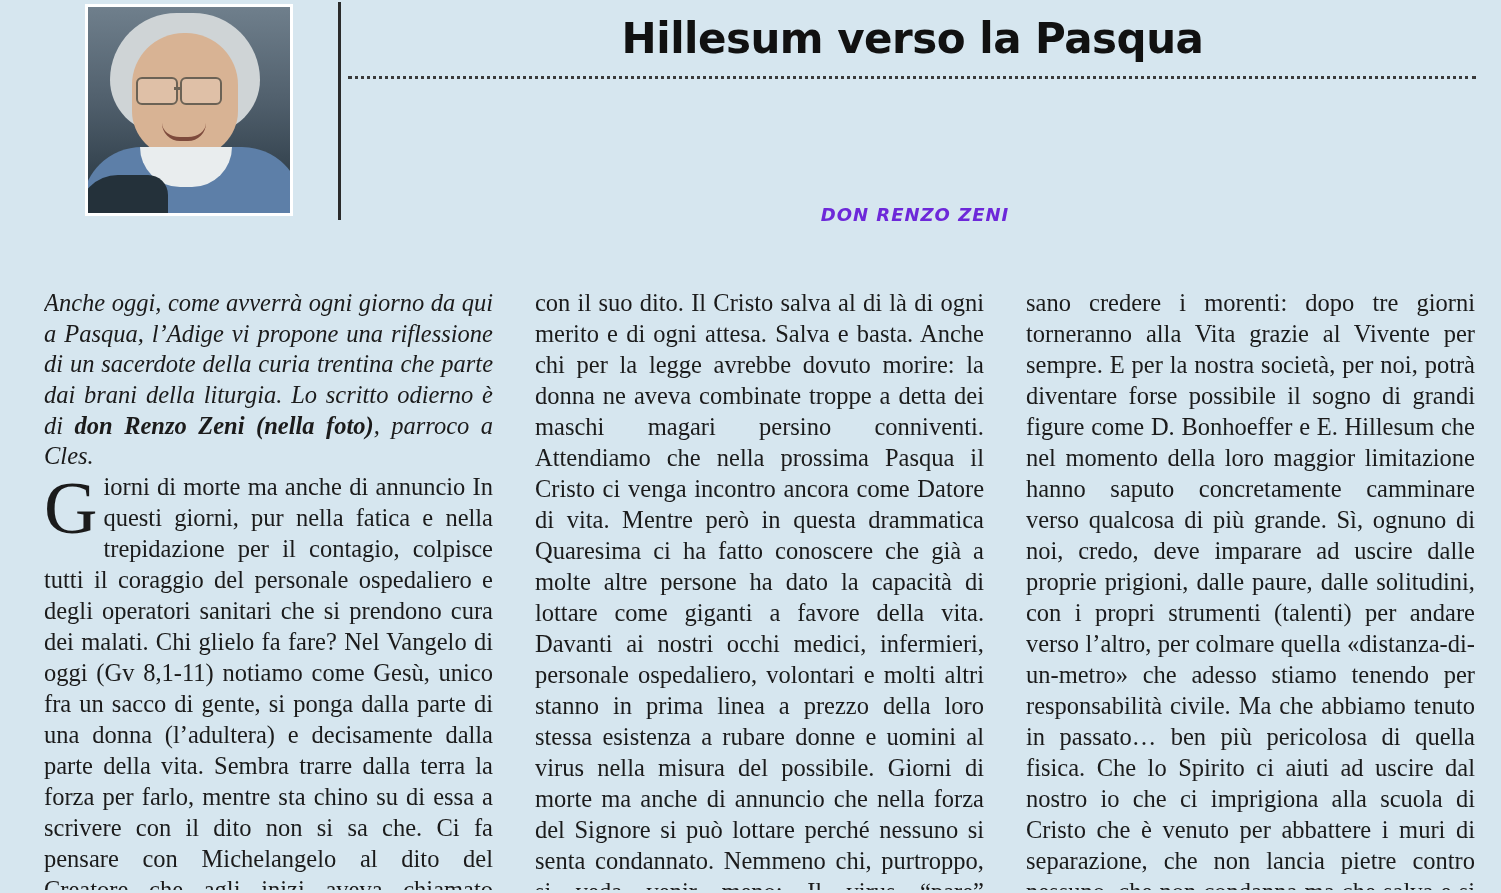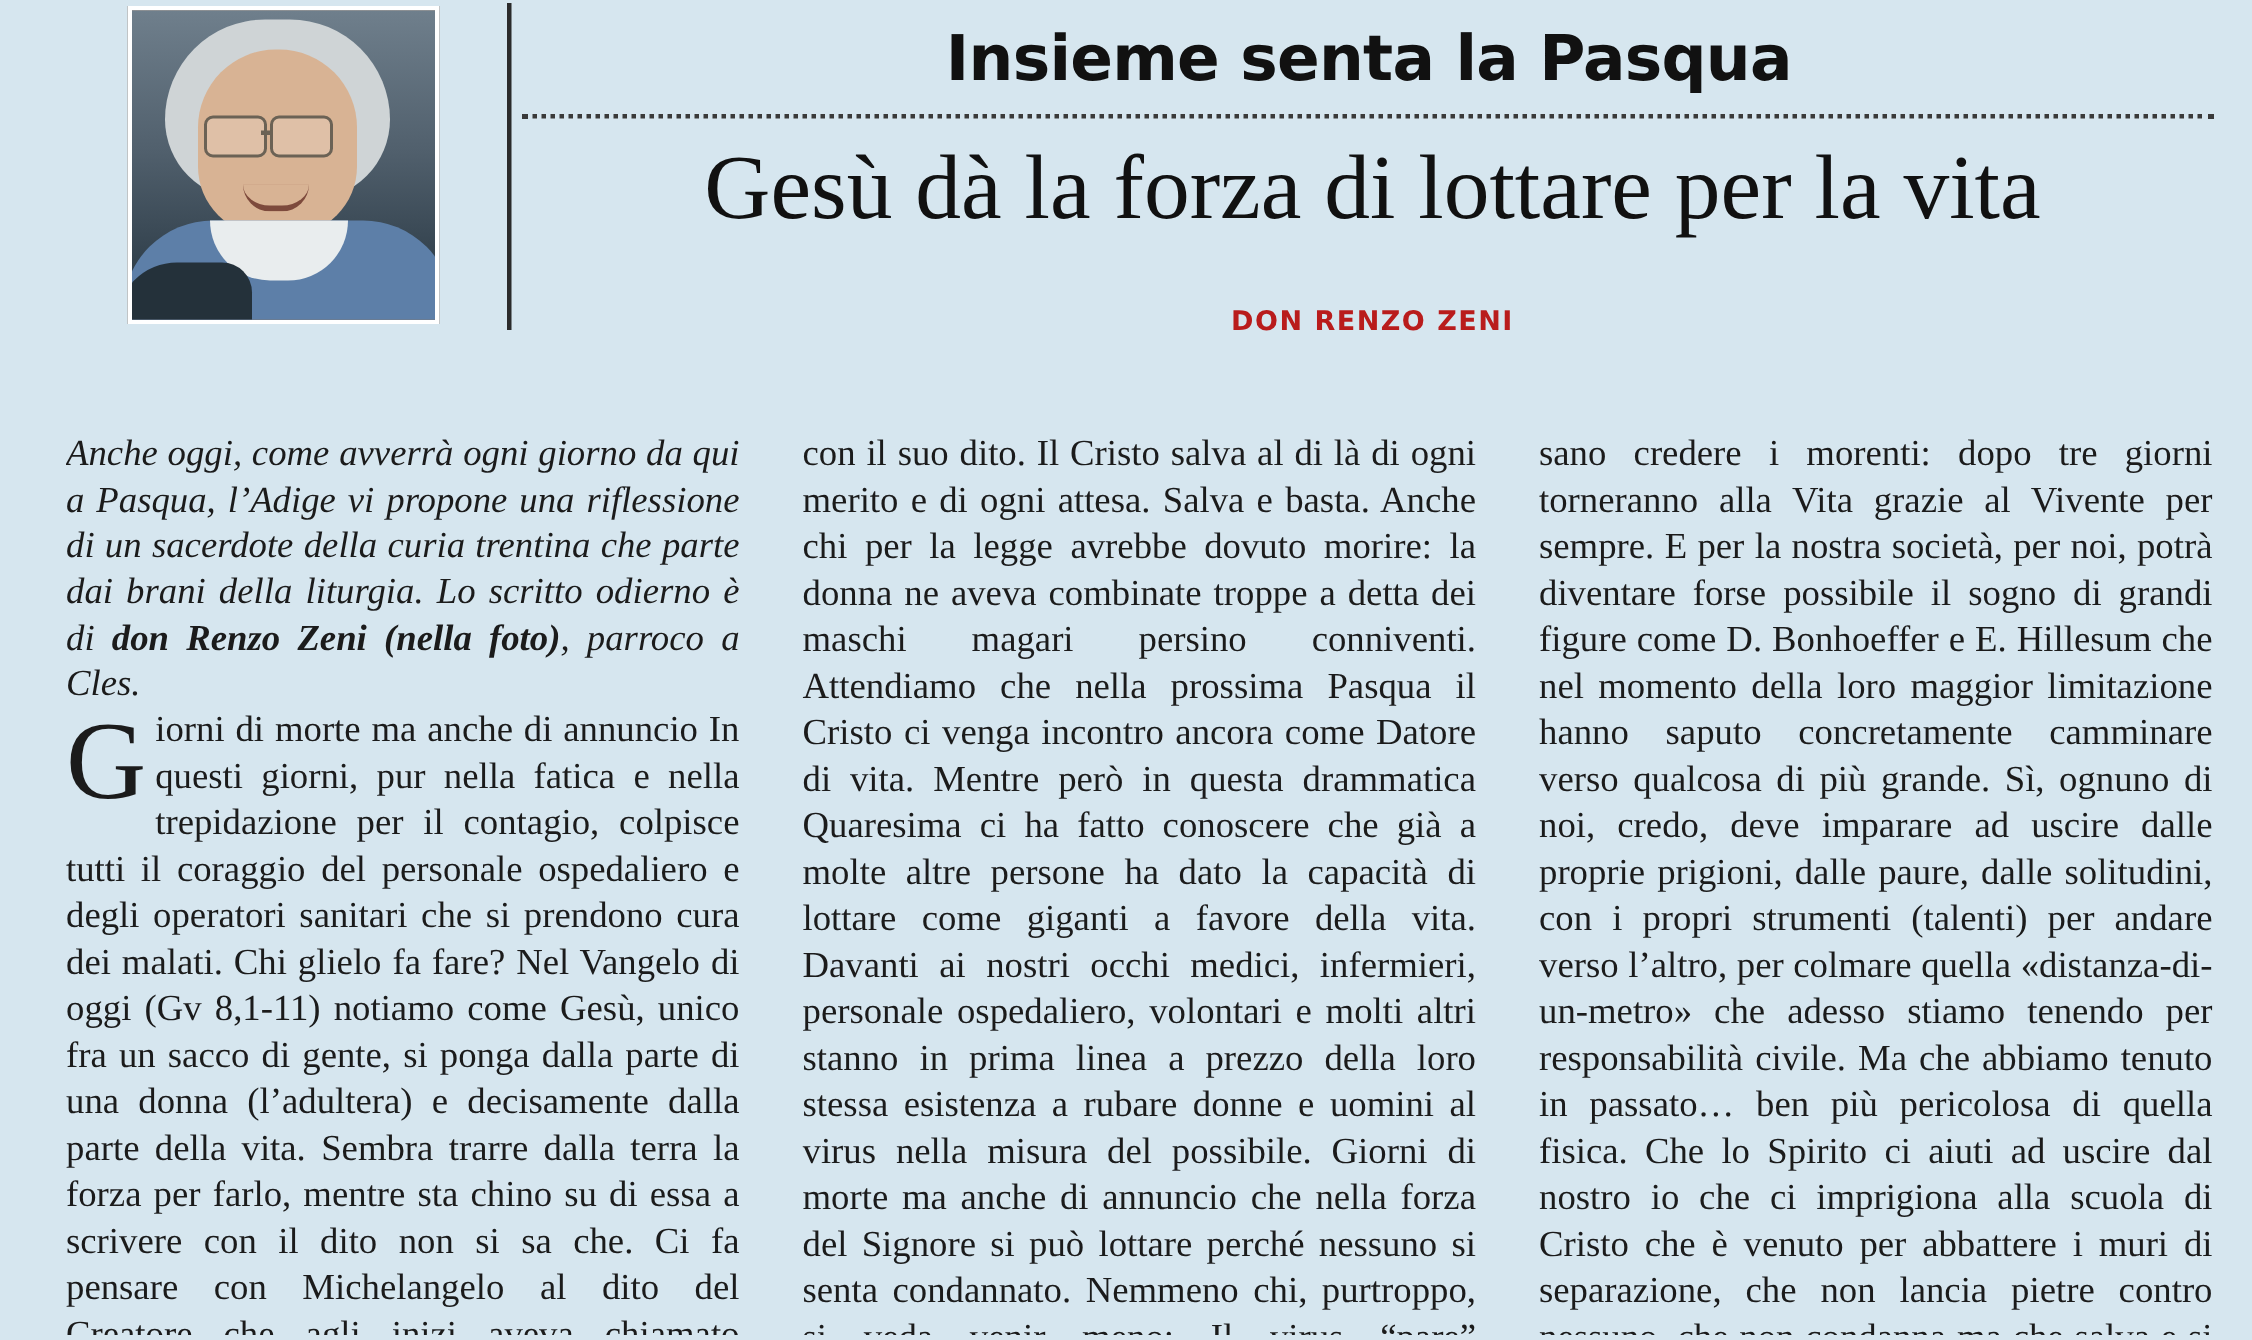--- a/index.html
+++ b/index.html
@@ -145,24 +145,25 @@
     line-height: 1.06;
     color: #111111;
   }
   .byline {
     position: absolute;
     left: 360px;
     top: 204px;
     width: 1110px;
     text-align: center;
     font-family: "DejaVu Sans", sans-serif;
+    font-style: italic;
     font-weight: bold;
     font-size: 18px;
     letter-spacing: 1px;
-    color: #b91c1c;
+    color: #6d28d9;
   }
 
   
   .columns {
     position: absolute;
     left: 44px;
     top: 258px;
     width: 1432px;
     height: 632px;
     display: flex;
@@ -215,25 +216,24 @@
         <div class="bridge"></div>
         <div class="mouth"></div>
         <div class="sweater"></div>
         <div class="collar"></div>
         <div class="shoulder-dark"></div>
       </div>
     </div>
 
     <div class="rail"></div>
 
-    <div class="kicker">Insieme senta la Pasqua</div>
+    <div class="kicker">Hillesum verso la Pasqua</div>
 
     <div class="dotted-rule"></div>
 
-    <div class="headline">Gesù dà la forza di lottare per la vita</div>
 
     <div class="byline">DON RENZO ZENI</div>
   </div>
 
   <div class="columns">
 
     <div class="col">
       <p class="standfirst"><span>Anche oggi, come avverrà ogni giorno da qui a Pasqua, l’Adige vi propone una riflessione di un sacerdote della curia trentina che parte dai brani della liturgia. Lo scritto odierno è di </span><b>don Renzo Zeni (nella foto)</b><span>, parroco a Cles.</span></p>
       <p class="dropcap-par"><span class="dropcap">G</span><span>iorni di morte ma anche di annuncio In questi giorni, pur nella fatica e nella trepidazione per il contagio, colpisce tutti il coraggio del personale ospedaliero e degli operatori sanitari che si prendono cura dei malati. Chi glielo fa fare? Nel Vangelo di oggi (Gv 8,1-11) notiamo come Gesù, unico fra un sacco di gente, si ponga dalla parte di una donna (l’adultera) e decisamente dalla parte della vita. Sembra trarre dalla terra la forza per farlo, mentre sta chino su di essa a scrivere con il dito non si sa che. Ci fa pensare con Michelangelo al dito del Creatore che agli inizi aveva chiamato Adamo all’esistenza contagiandolo della propria vita</span></p>
     </div>

